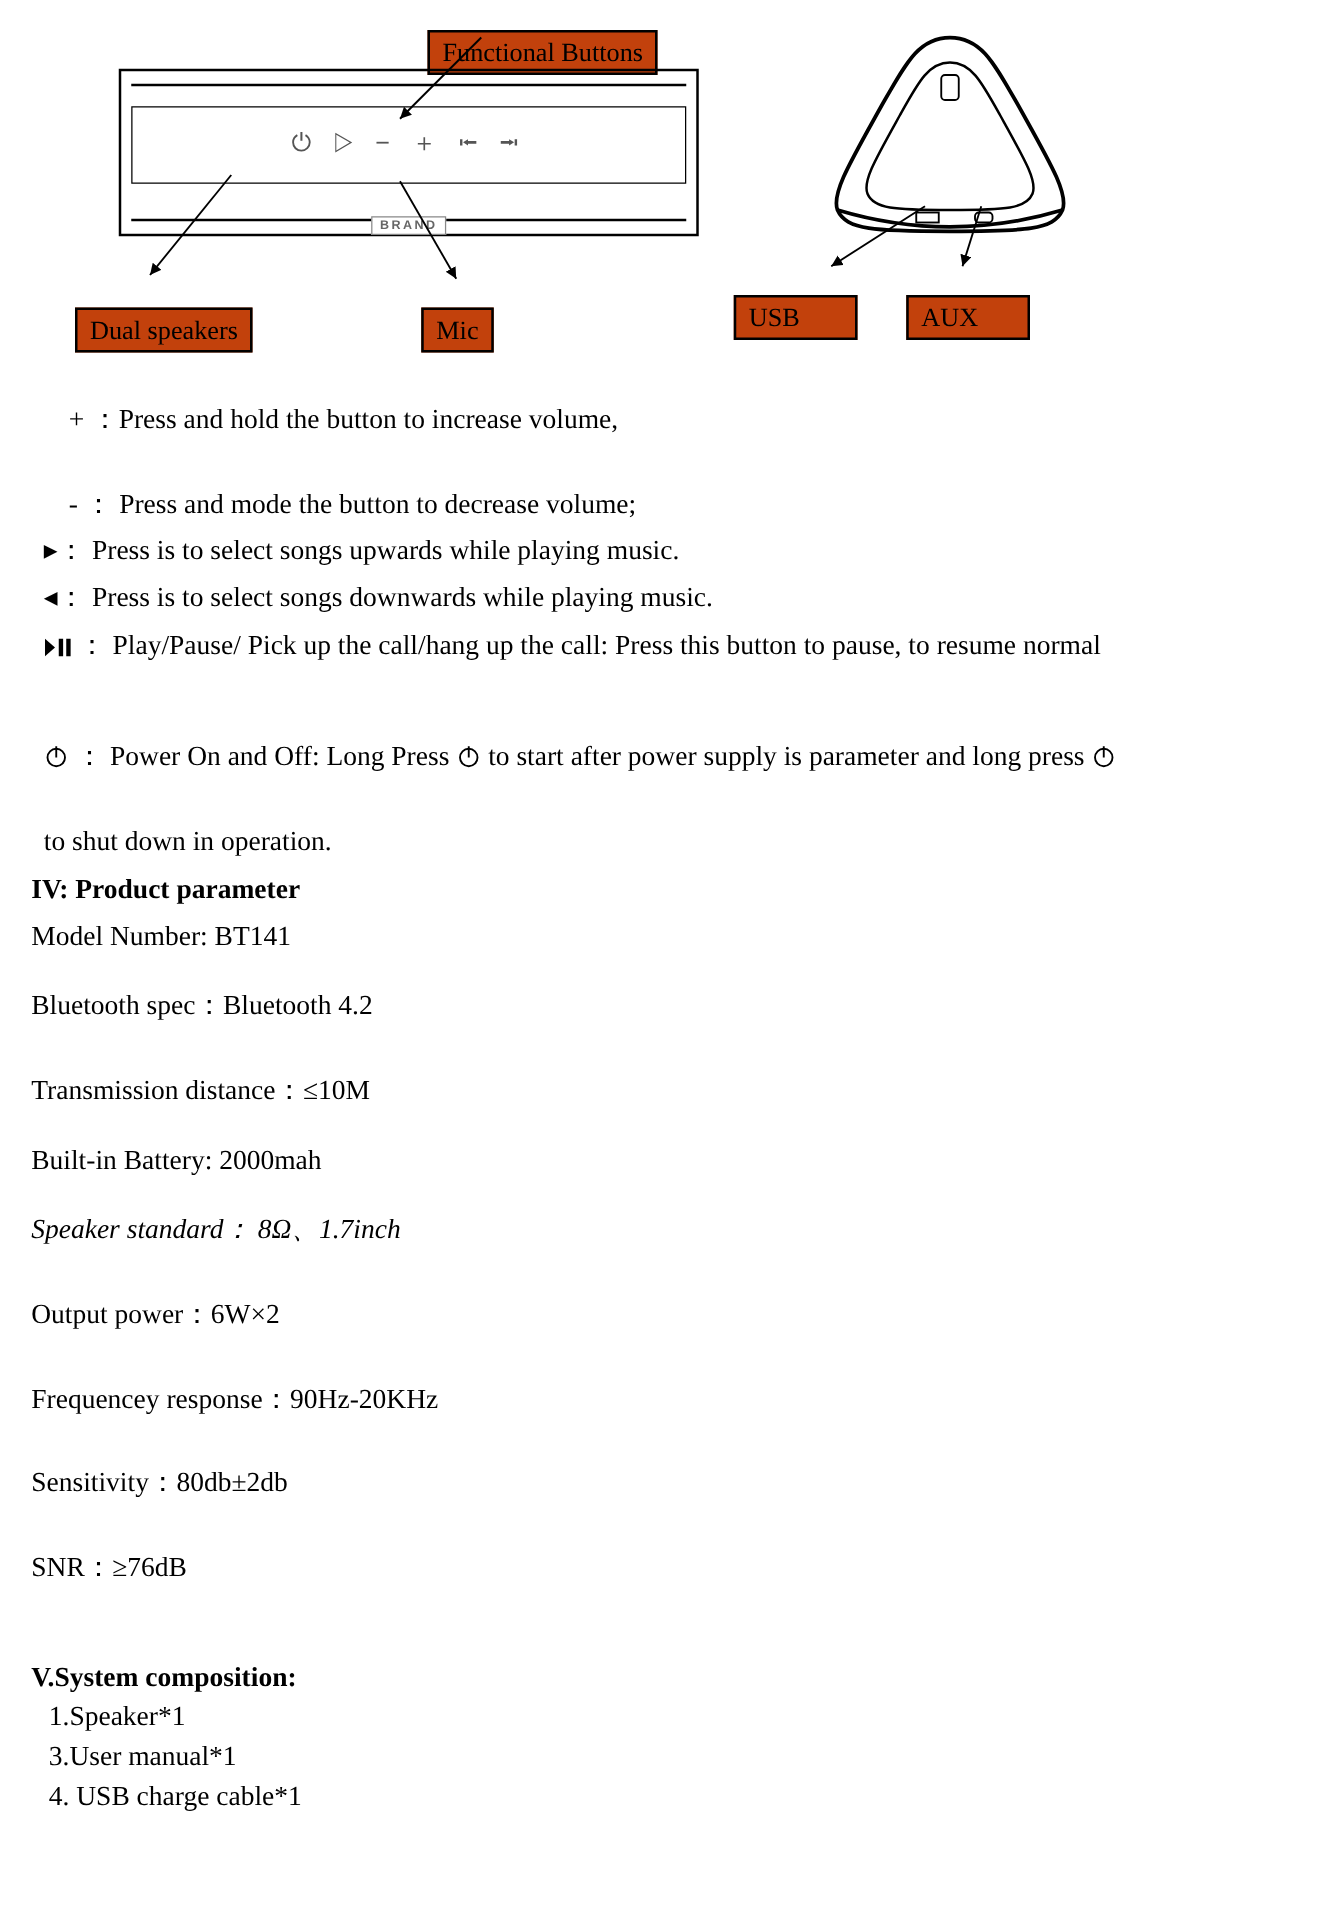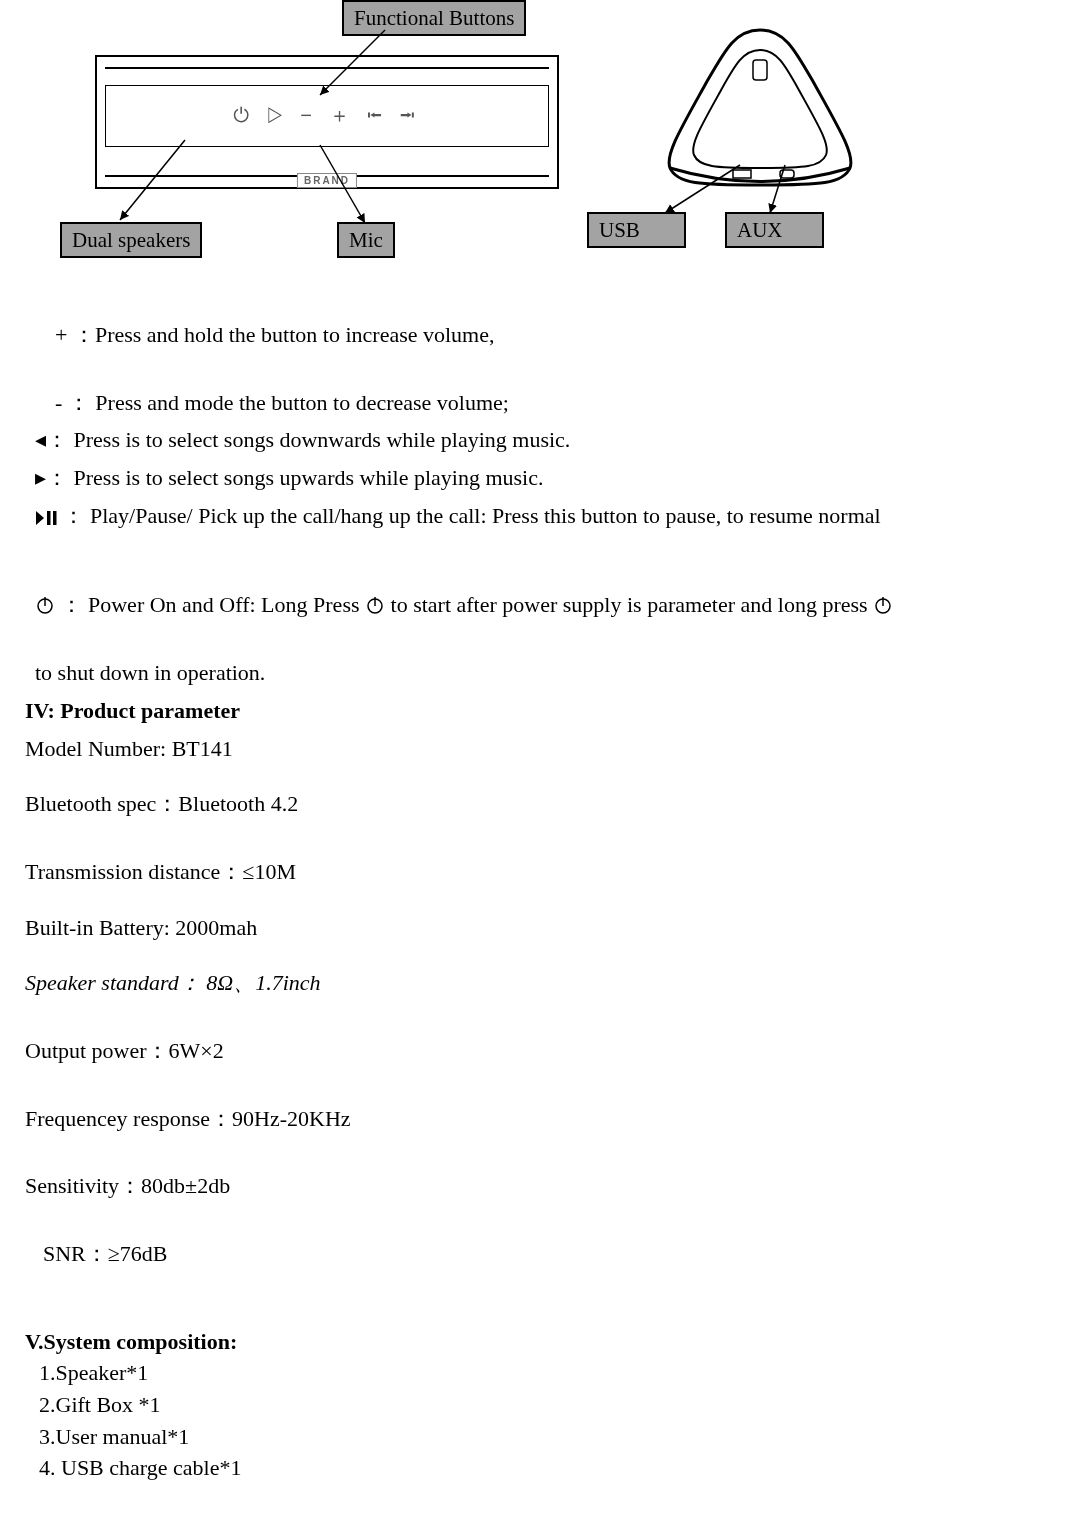--- a/index.html
+++ b/index.html
@@ -1,18 +1,18 @@
 <!DOCTYPE html>
 <html><head>
 <meta charset="utf-8">
 <style>
   html,body{margin:0;padding:0;background:#fff;color:#000;font-family:"Times New Roman",Times,serif;}
   .page{width:1065px;min-height:1532px;position:relative;padding:0 25px 40px 25px;box-sizing:border-box;font-size:22px;line-height:1.35;}
   .diagram-area{position:relative;height:270px;width:100%;}
-  .label-box{position:absolute;border:2px solid #000;background:#a3a3a3;padding:2px 10px;font-size:21px;white-space:nowrap;}
+  .label-box{position:absolute;border:2px solid #000;background:#c2410c;padding:2px 10px;font-size:21px;white-space:nowrap;margin-top:24px;}
   
   .speaker-front{position:absolute;left:70px;top:55px;width:460px;height:130px;border:2px solid #000;}
   .speaker-front .slot{position:absolute;left:8px;right:8px;border:1.5px solid #000;}
   .speaker-front .top-line{top:10px;height:0;}
   .speaker-front .mid-band{top:28px;height:60px;}
   .speaker-front .bottom-line{bottom:10px;height:0;}
   .btn-row{position:absolute;top:45px;left:0;right:0;text-align:center;color:#555;font-size:20px;letter-spacing:6px;font-family:Arial,Helvetica,sans-serif;}
   .brand-tag{position:absolute;bottom:-1px;left:50%;transform:translateX(-50%);font-size:10px;letter-spacing:2px;border:1px solid #888;padding:0 6px;color:#666;background:#fff;font-family:Arial,Helvetica,sans-serif;font-weight:bold;}
   
   .triangle-dev{position:absolute;left:620px;top:20px;width:230px;height:170px;}
@@ -127,22 +127,22 @@
 
   </div>
 
   <div class="body-text">
 
     <div class="big-gap"></div>
     <div class="line indent">+   ：Press and hold the button to increase volume,</div>
     <div class="big-gap"></div>
     <div class="line indent">-    ：  Press and mode the button to decrease volume;</div>
 
+    <div class="line">▸： Press is to select songs upwards while playing music.</div>
     <div class="line">◂： Press is to select songs downwards while playing music.</div>
-    <div class="line">▸： Press is to select songs upwards while playing music.</div>
 
     <div class="line">
       <span class="icon">
         <svg width="22" height="16">
             <path d="M1 1 L9 8 L1 15 Z" fill="#000"></path>
             <rect x="12" y="1" width="3.5" height="14" fill="#000"></rect>
             <rect x="18" y="1" width="3.5" height="14" fill="#000"></rect>
           </svg>
       </span>
       <span> ： Play/Pause/ Pick up the call/hang up the call: Press this button to pause, to resume normal</span>
@@ -185,24 +185,23 @@
     <div class="line" style="margin-left:0;">Built-in Battery: 2000mah</div>
     <div class="gap"></div>
     <div class="line" style="margin-left:0;font-style:italic;">Speaker standard： 8Ω、1.7inch</div>
     <div class="big-gap"></div>
     <div class="line" style="margin-left:0;">Output power：6W×2</div>
     <div class="big-gap"></div>
     <div class="line" style="margin-left:0;">Frequencey response：90Hz-20KHz</div>
     <div class="big-gap"></div>
     <div class="line" style="margin-left:0;">Sensitivity：80db±2db</div>
     <div class="big-gap"></div>
-    <div class="line" style="margin-left:18px;">SNR：≥76dB</div>
+    <div class="line" style="margin-left:0;">SNR：≥76dB</div>
 
     <div class="big-gap"></div>
     <div class="big-gap"></div>
     <h2>V.System composition:</h2>
     <div class="tight">1.Speaker*1</div>
-    <div class="tight">2.Gift Box *1</div>
     <div class="tight">3.User manual*1</div>
     <div class="tight">4. USB charge cable*1</div>
   </div>
 
 </div>
 
 </body></html>

